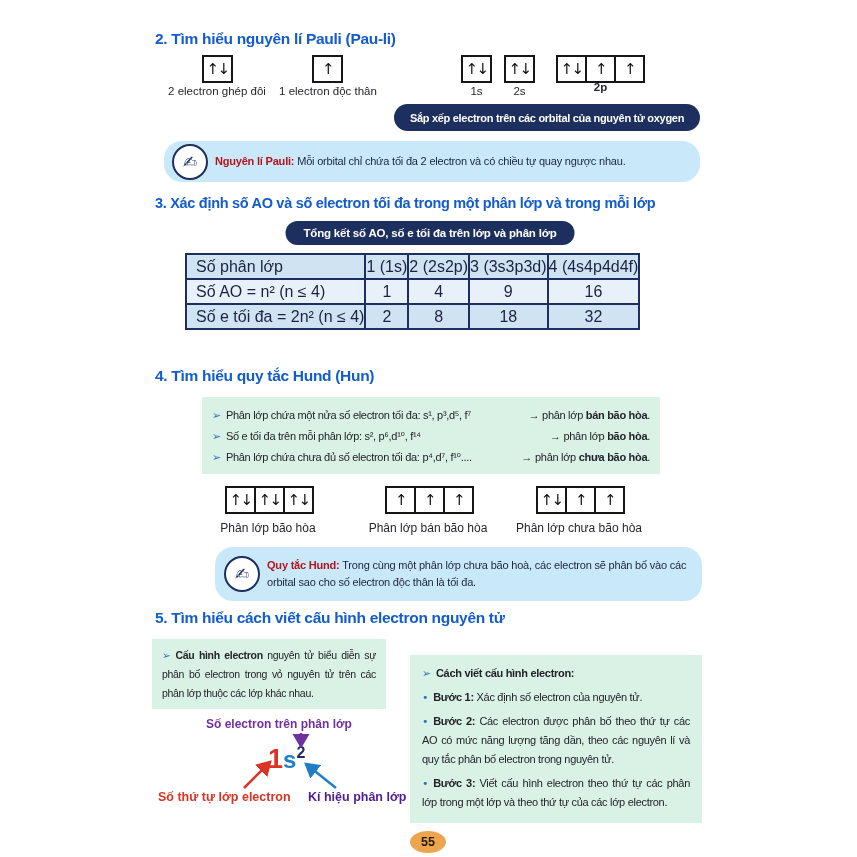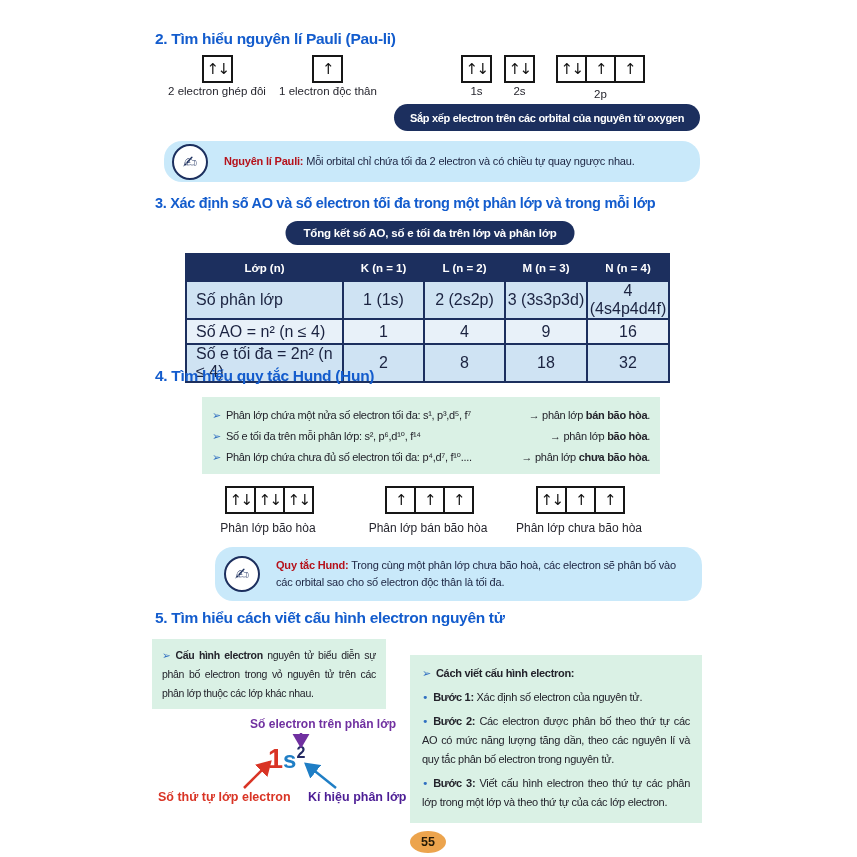--- a/index.html
+++ b/index.html
@@ -19,21 +19,21 @@
   .ogroup .obox:first-child{margin-left:0;}
   .boxlabel{font-size:11.5px;color:#26262e;text-align:center;}
   .pill{background:var(--navy);color:#fff;font-weight:bold;font-size:11px;letter-spacing:-0.3px;
         border-radius:14px;height:27px;display:flex;align-items:center;justify-content:center;white-space:nowrap;}
   .badge{background:var(--navy);color:#fff;font-weight:bold;font-size:11.5px;letter-spacing:-0.2px;
         border-radius:12px;height:24px;line-height:24px;padding:0 18px;white-space:nowrap;transform:translateX(-50%);}
   .note{background:var(--lightblue);border-radius:18px;display:flex;align-items:center;}
   .note-icon{width:36px;height:36px;border-radius:50%;border:2.5px solid var(--navy);background:#fff;
         display:flex;align-items:center;justify-content:center;font-size:17px;color:var(--navy);flex:0 0 auto;
         font-family:"DejaVu Sans",sans-serif;}
-  .note-body{font-size:11px;letter-spacing:-0.2px;color:var(--ink);margin-left:16px;line-height:15.5px;}
+  .note-body{font-size:11px;letter-spacing:-0.2px;color:var(--ink);margin-left:7px;line-height:15.5px;}
   .red-b{color:var(--red);font-weight:bold;}
   .greenbox{background:var(--green);}
   .rule-row{display:flex;justify-content:space-between;align-items:baseline;line-height:20px;
         font-size:11px;letter-spacing:-0.3px;color:#23232b;white-space:nowrap;}
   .bullet{color:#2f6fc1;margin-right:5px;font-family:"DejaVu Sans",sans-serif;}
   .tbl{border-collapse:collapse;}
   .tbl th{background:var(--navy);color:#fff;font-size:11.5px;font-weight:bold;height:27px;
         border:2px solid var(--navy);border-right:1px solid #8fa6c9;}
   .tbl th:last-child{border-right:2px solid var(--navy);}
   .tbl td{font-size:16px;color:var(--ink);height:25px;border:2px solid var(--navy);text-align:center;}
@@ -69,44 +69,37 @@
   <div class="abs ogroup" style="left:556px;top:55px;">
     <div class="obox">↑↓</div>
     <div class="obox">↑</div>
     <div class="obox">↑</div>
   </div>
 
   <div class="abs boxlabel" style="left:147px;top:85px;width:140px;">2 electron ghép đôi</div>
   <div class="abs boxlabel" style="left:258px;top:85px;width:140px;">1 electron độc thân</div>
   <div class="abs boxlabel" style="left:461px;top:85px;width:31px;">1s</div>
   <div class="abs boxlabel" style="left:504px;top:85px;width:31px;">2s</div>
-  <div class="abs boxlabel" style="left:556px;top:88px;width:89px;">2p</div>
+  <div class="abs boxlabel" style="left:556px;top:81px;width:89px;font-weight:bold;">2p</div>
 
   <div class="abs pill" style="left:394px;top:104px;width:306px;">Sắp xếp electron trên các orbital của nguyên tử oxygen</div>
 
   <div class="abs note" style="left:164px;top:141px;width:536px;height:41px;padding:0 14px 0 8px;">
     <div class="note-icon">
         <span>✍</span>
       </div>
     <div class="note-body"><span class="red-b">Nguyên lí Pauli:</span><span> Mỗi orbital chỉ chứa tối đa 2 electron và có chiều tự quay ngược nhau.</span></div>
   </div>
 
   <div class="abs heading" style="left:155px;top:195px;font-size:14.5px;">3. Xác định số AO và số electron tối đa trong một phân lớp và trong mỗi lớp</div>
 
   <div class="abs badge" style="left:430px;top:221px;">Tổng kết số AO, số e tối đa trên lớp và phân lớp</div>
 
   <table class="abs tbl" style="left:185px;top:253px;">
     <tbody>
-        <tr>
-      <th style="width:157px;">Lớp (n)</th>
-      <th style="width:81px;">K (n = 1)</th>
-      <th style="width:81px;">L (n = 2)</th>
-      <th style="width:82px;">M (n = 3)</th>
-      <th style="width:82px;">N (n = 4)</th>
-    </tr>
     <tr class="odd">
       <td class="lbl">Số phân lớp</td>
       <td>1 (1s)</td>
       <td>2 (2s2p)</td>
       <td>3 (3s3p3d)</td>
       <td>4 (4s4p4d4f)</td>
     </tr>
     <tr class="even">
       <td class="lbl">Số AO = n² (n ≤ 4)</td>
       <td>1</td>
@@ -167,21 +160,21 @@
       </div>
     <div class="note-body" style="line-height:17px;"><span class="red-b">Quy tắc Hund:</span><span> Trong cùng một phân lớp chưa bão hoà, các electron sẽ phân bố vào các orbital sao cho số electron độc thân là tối đa.</span></div>
   </div>
 
   <div class="abs heading" style="left:155px;top:609px;">5. Tìm hiểu cách viết cấu hình electron nguyên tử</div>
 
   <div class="abs greenbox defbox" style="left:152px;top:639px;width:234px;height:70px;">
     <span class="bullet">➢</span><span class="b">Cấu hình electron</span><span> nguyên tử biểu diễn sự phân bố electron trong vỏ nguyên tử trên các phân lớp thuộc các lớp khác nhau.</span>
   </div>
 
-  <div class="abs purple" style="left:206px;top:717px;width:190px;text-align:right;font-size:12px;">Số electron trên phân lớp</div>
+  <div class="abs purple" style="left:206px;top:717px;width:190px;text-align:left;font-size:12px;">Số electron trên phân lớp</div>
   <div class="abs" style="left:268px;top:744px;">
     <span class="coef">1</span><span class="subsh">s</span><span class="supnum">2</span>
   </div>
   <div class="abs redlbl" style="left:158px;top:790px;font-size:12.5px;">Số thứ tự lớp electron</div>
   <div class="abs bluelbl" style="left:308px;top:790px;font-size:12.5px;">Kí hiệu phân lớp</div>
 
   <svg class="abs" style="left:140px;top:700px;pointer-events:none;" width="260" height="110" viewBox="0 0 260 110">
     <defs>
       <marker id="ah-purple" markerWidth="7" markerHeight="7" refX="5" refY="3.5" orient="auto">
           <path d="M0,0 L6,3.5 L0,7 Z" fill="#7030a0"></path>

